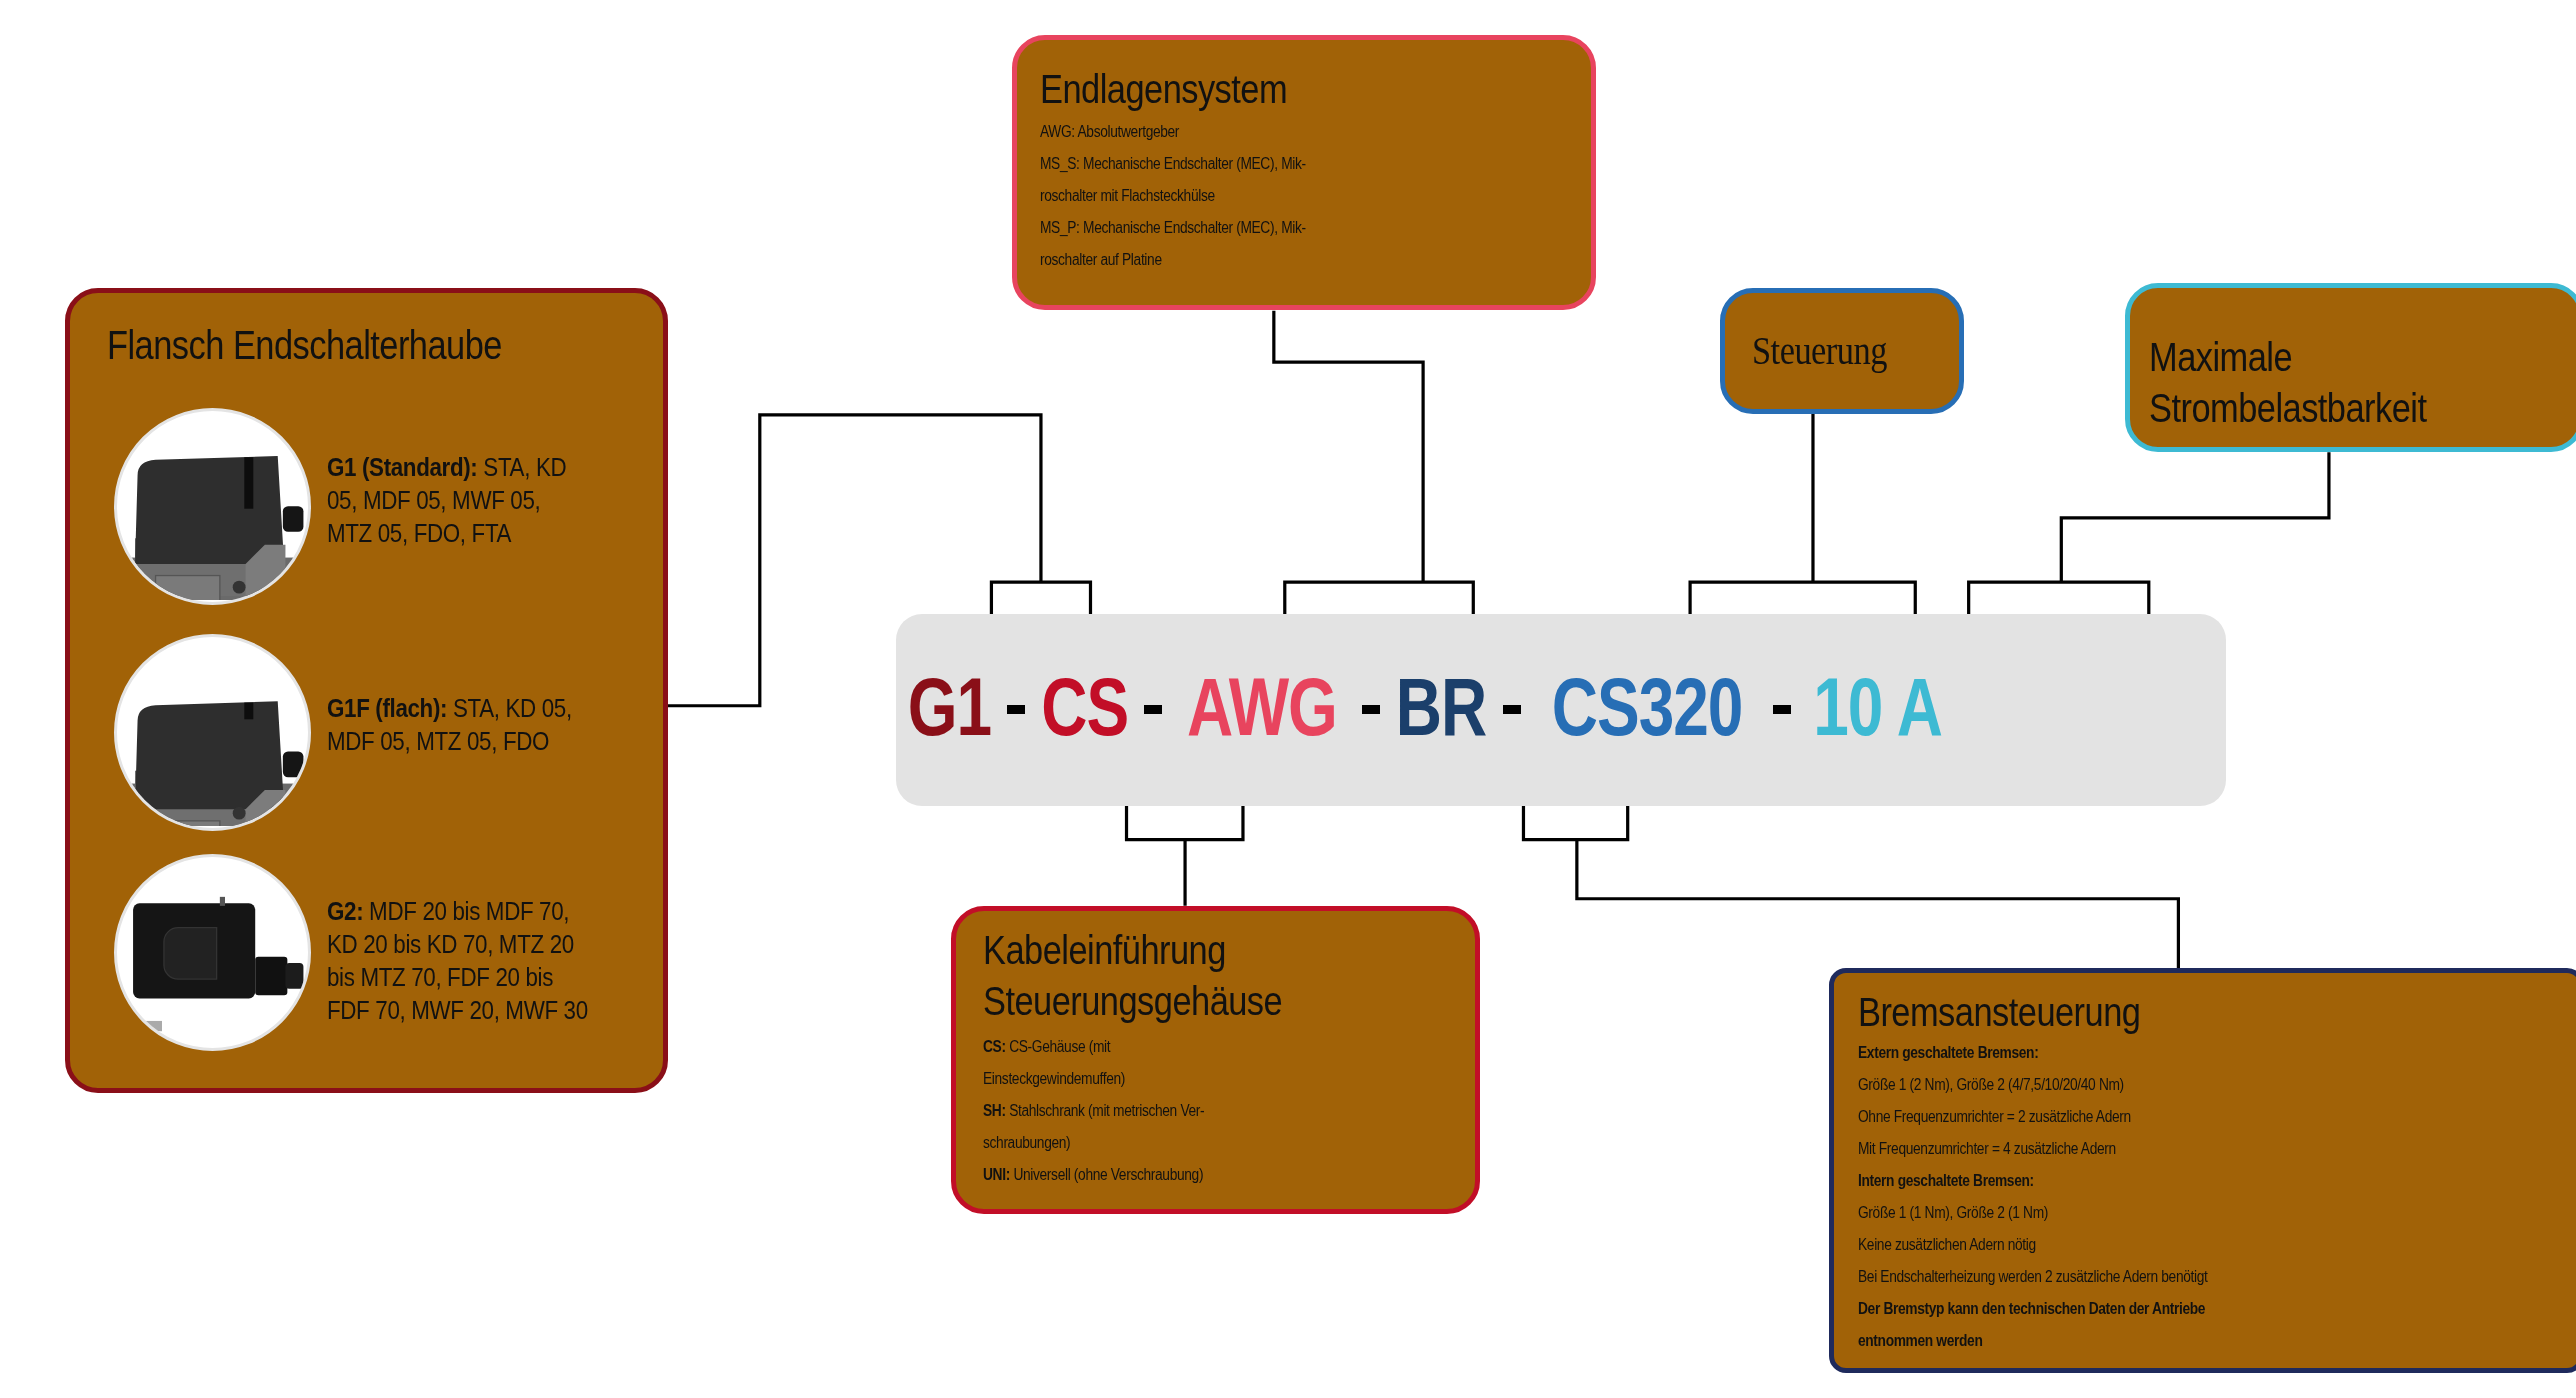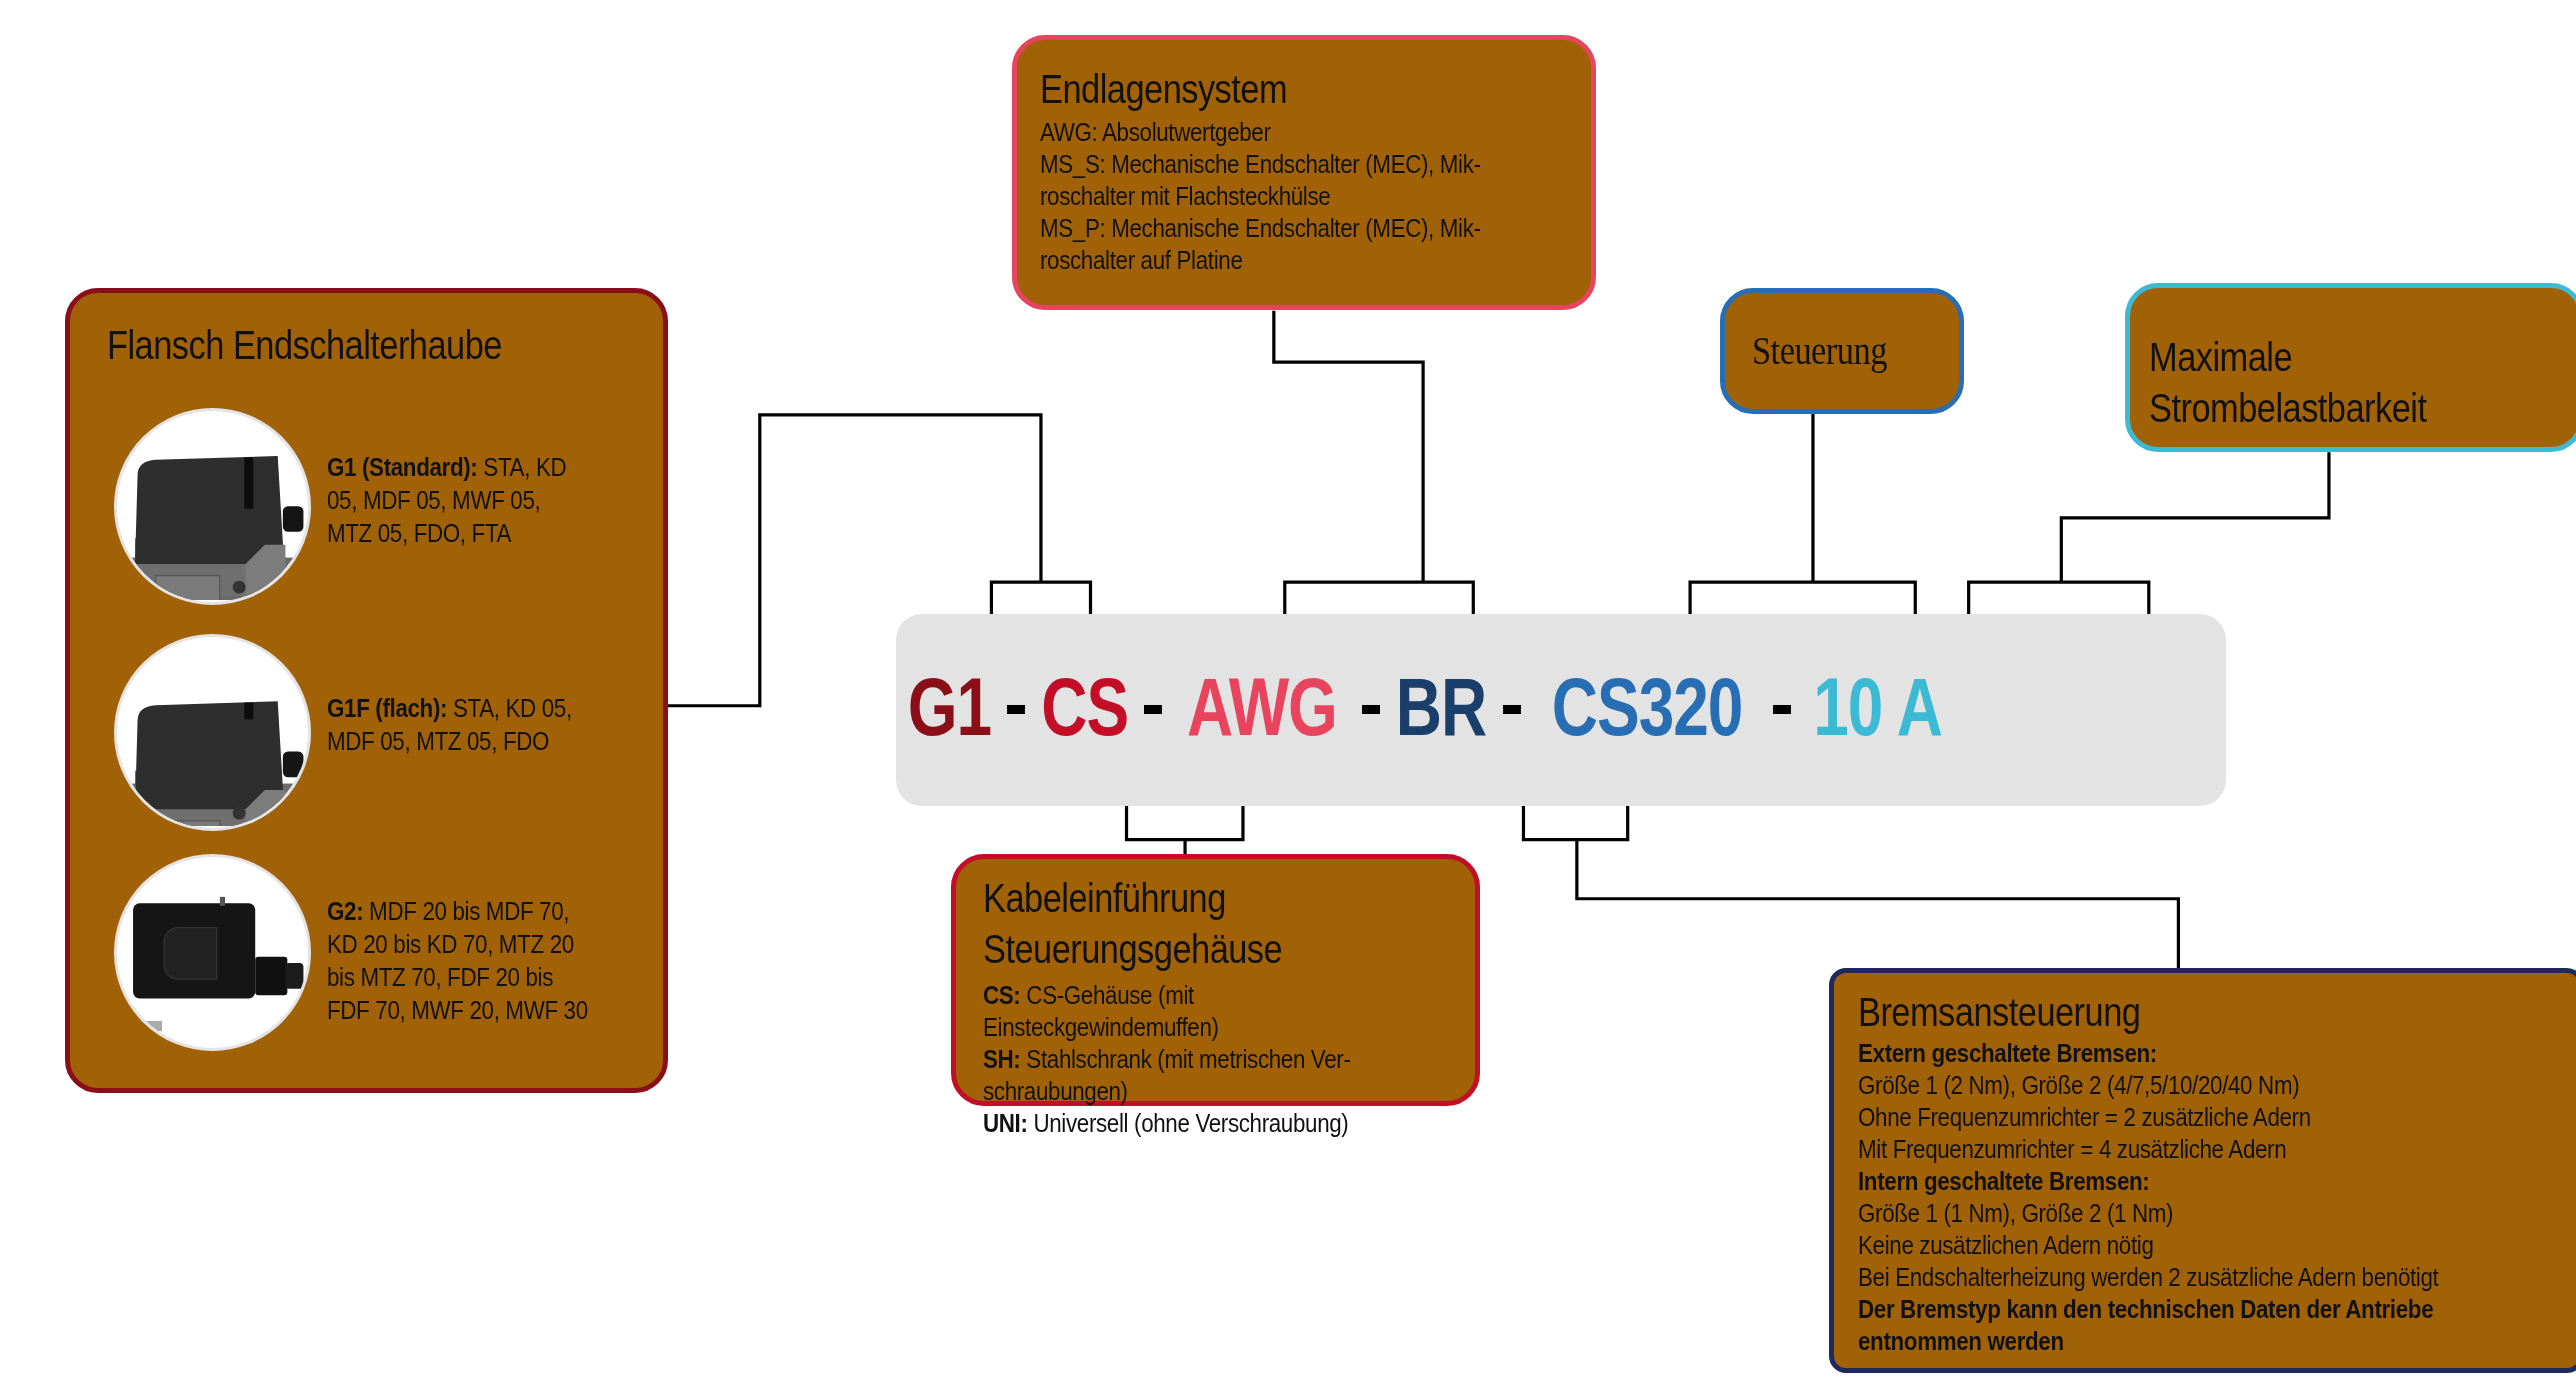--- a/index.html
+++ b/index.html
@@ -1,20 +1,20 @@
 <!DOCTYPE html>
 <html style="font-size:10.3px"><head>
 <meta charset="utf-8">
 <style>
   html, body { margin: 0; padding: 0; background: #ffffff; }
   body { width: 2576px; height: 1398px; position: relative; overflow: hidden;
          font-family: "Liberation Sans", "DejaVu Sans", sans-serif; color: #111; }
   .box { position: absolute; box-sizing: border-box; background: #a16207; border-style: solid; border-width: 5.8px; border-radius: 33px; margin-left: 30px; }
   .title { font-size: 40px; line-height: 1.27; letter-spacing: -0.6px; transform-origin: left top; }
-  .body { font-size: 26px; line-height: 32px; letter-spacing: -0.4px; }
+  .body { font-size: 16px; line-height: 32px; letter-spacing: -0.4px; }
   .bold { font-weight: bold; }
   .cond { display: inline-block; transform: scaleX(0.86); transform-origin: left center; white-space: nowrap; }
   svg#wires { position: absolute; left: 0; top: 0; }
   #code-bar { position: absolute; left: 896px; top: 614px; width: 1330px; height: 192px; background: #e3e3e3; border-radius: 26px; }
   #code-text { position: absolute; left: 0; right: 0; top: 46px; text-align: left; font-size: 82px; font-weight: bold; white-space: nowrap; letter-spacing: -1.3px; }
   #code-text .seg { display: inline-block; transform: scaleX(0.78); }
   #code-text .sep { display: inline-block; width: 18px; height: 9px; background: #000; margin: 0 3.9px; vertical-align: middle; position: relative; top: -3.9px; }
   .thumb { position: absolute; width: 197px; height: 197px; border-radius: 50%; border: 3.9px solid #e4e4e4; box-sizing: border-box; background: #fff; overflow: hidden; }
   .desc { position: absolute; font-size: 26px; line-height: 33px; letter-spacing: -0.4px; }
 </style>
@@ -110,21 +110,21 @@
   </div>
 </div>
 
 <div class="box" id="box-maximale" style="left: 2095px; top: 283px; width: 459px; height: 169px; border-color: rgb(61, 186, 211);">
   <div class="title" style="position:absolute; left:19.3px; top:44px;">
     <span class="cond">Maximale</span><br>
     <span class="cond">Strombelastbarkeit</span>
   </div>
 </div>
 
-<div class="box" id="box-kabel" style="left: 921px; top: 854px; width: 529px; height: 252px; border-color: rgb(194, 14, 39);">
+<div class="box" id="box-kabel" style="left: 921px; top: 906px; width: 529px; height: 308px; border-color: rgb(194, 14, 39);">
   <div class="title" style="position:absolute; left:27px; top:14px;">
     <span class="cond">Kabeleinführung</span><br>
     <span class="cond">Steuerungsgehäuse</span>
   </div>
   <div class="body" id="kabel-lines" style="position:absolute; left:27px; top:120px;">
       <div><span class="cond"><span class="bold">CS: </span><span>CS-Gehäuse (mit</span></span></div>
       <div><span class="cond"><span>Einsteckgewindemuffen)</span></span></div>
       <div><span class="cond"><span class="bold">SH: </span><span>Stahlschrank (mit metrischen Ver-</span></span></div>
       <div><span class="cond"><span>schraubungen)</span></span></div>
       <div><span class="cond"><span class="bold">UNI: </span><span>Universell (ohne Verschraubung)</span></span></div>

